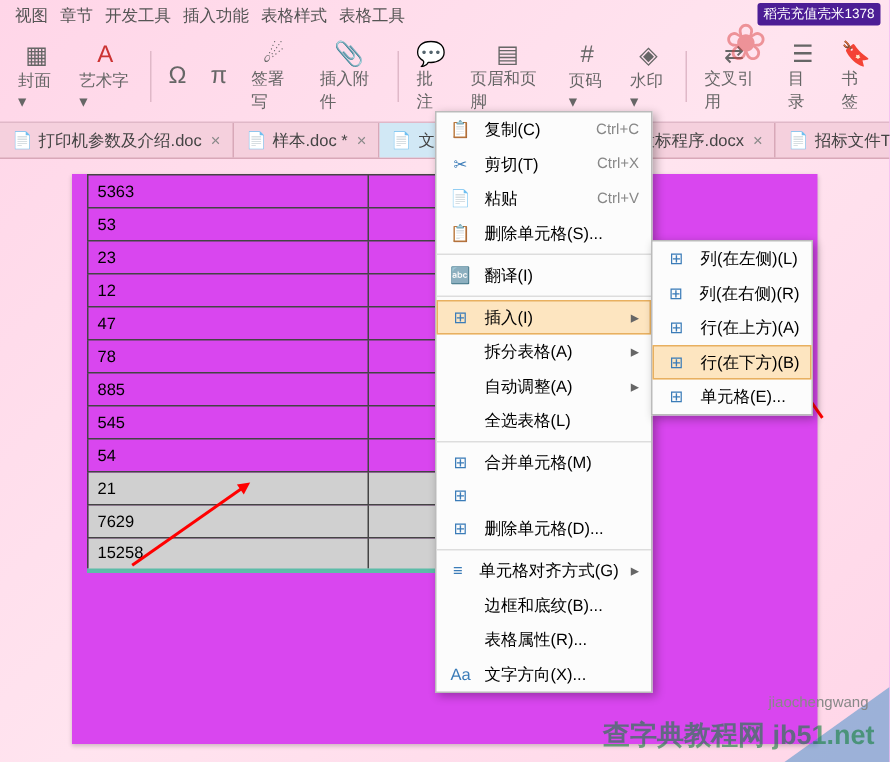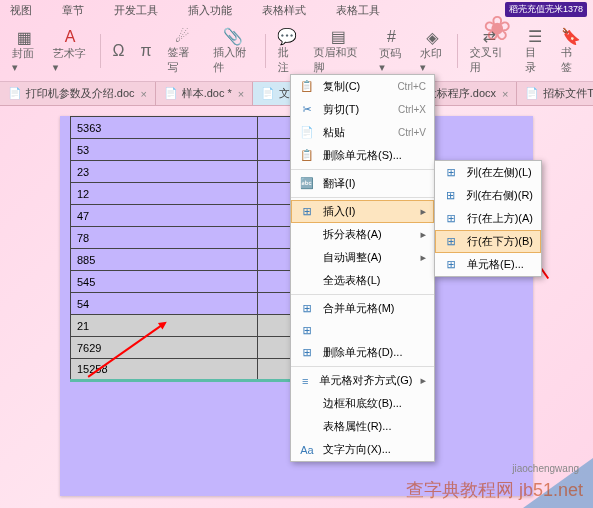--- a/index.html
+++ b/index.html
@@ -1,44 +1,44 @@
 <!DOCTYPE html>
 <html><head>
 <meta charset="utf-8">
 <style>
 *{margin:0;padding:0;box-sizing:border-box;font-family:"Microsoft YaHei",sans-serif;font-size:11px;user-select:none}
 body{background:linear-gradient(135deg,#ffd6e8 0%,#ffe4ef 50%,#ffd6e8 100%);width:593px;height:508px;overflow:hidden;position:relative}
-.ribbon-tabs{display:flex;gap:30px;padding:3px 10px;color:#555}
+.ribbon-tabs{display:flex;gap:8px;padding:3px 10px;color:#555}
 .ribbon-tabs span{cursor:pointer}
 .toolbar{display:flex;gap:8px;padding:4px 8px;align-items:center;border-bottom:1px solid #e0b8c8}
 .tbtn{display:flex;flex-direction:column;align-items:center;color:#666;font-size:10px;padding:2px 4px;cursor:pointer}
 .tbtn .ico{font-size:16px;height:18px;display:flex;align-items:center}
 .sep{width:1px;height:34px;background:#e0b8c8}
 .doc-tabs{display:flex;background:#f5d0dd;border-bottom:1px solid #d8a8b8}
 .doc-tab{padding:4px 8px;border-right:1px solid #d8a8b8;display:flex;align-items:center;gap:4px;color:#444;cursor:pointer;font-size:10px;white-space:nowrap}
 .doc-tab.active{background:#d1e8f5}
 .doc-tab .x{color:#888;margin-left:2px}
-.canvas{background:#c4b5fd;margin:8px 60px;height:380px;position:relative;box-shadow:0 1px 3px rgba(0,0,0,.2)}
+.canvas{background:#d946ef;margin:8px 48px;height:380px;position:relative;box-shadow:0 1px 3px rgba(0,0,0,.2)}
 table{border-collapse:collapse;margin:10px 10px;width:300px}
 td{border:1px solid #444;height:22px;padding:2px 6px;font-size:11px}
 tr.sel td{background:#d0d0d0}
 tr.last td{border-bottom:3px solid #5cbca8}
 .menu{position:absolute;background:#fcfcfc;border:1px solid #bbb;box-shadow:2px 2px 6px rgba(0,0,0,.3);z-index:10}
 .menu-item{display:flex;align-items:center;padding:4px 8px;gap:8px;cursor:pointer;white-space:nowrap}
 .menu-item:hover,.menu-item.hilite{background:#fde5c0;border:1px solid #e8b060;padding:3px 7px}
 .menu-item .mi{width:16px;text-align:center;color:#3b7cb8}
 .menu-item .lbl{flex:1}
 .menu-item .sc{color:#888;font-size:10px}
 .menu-item .arr{color:#666}
 .menu hr{border:none;border-top:1px solid #ddd;margin:2px 0}
 .menu1{left:290px;top:74px;width:145px}
 .menu2{left:434px;top:160px;width:108px}
 .red-arrow{position:absolute;background:red;height:2px}
 .red-arrow::after{content:"";position:absolute;right:-6px;top:-3px;border-left:8px solid red;border-top:4px solid transparent;border-bottom:4px solid transparent}
-.wm{position:absolute;bottom:6px;right:10px;color:#c2410c;font-size:18px;opacity:.6;font-weight:normal}
+.wm{position:absolute;bottom:6px;right:10px;color:#15803d;font-size:18px;opacity:.6;font-weight:bold}
 .wm2{position:absolute;bottom:34px;right:14px;color:#888;font-size:10px}
 .corner{position:absolute;bottom:0;right:0;width:0;height:0;border-right:70px solid #3a8cc8;border-top:50px solid transparent;opacity:.5}
 .topbadge{position:absolute;top:2px;right:6px;background:#4c1d95;color:#fff;font-size:9px;padding:1px 4px;border-radius:2px}
 .flower{position:absolute;top:8px;right:60px;width:50px;height:40px;opacity:.5}
 .flower::before{content:"❀";color:#d44;font-size:34px}
 </style>
 </head>
 <body>
 
 <div class="topbadge">稻壳充值壳米1378</div>

